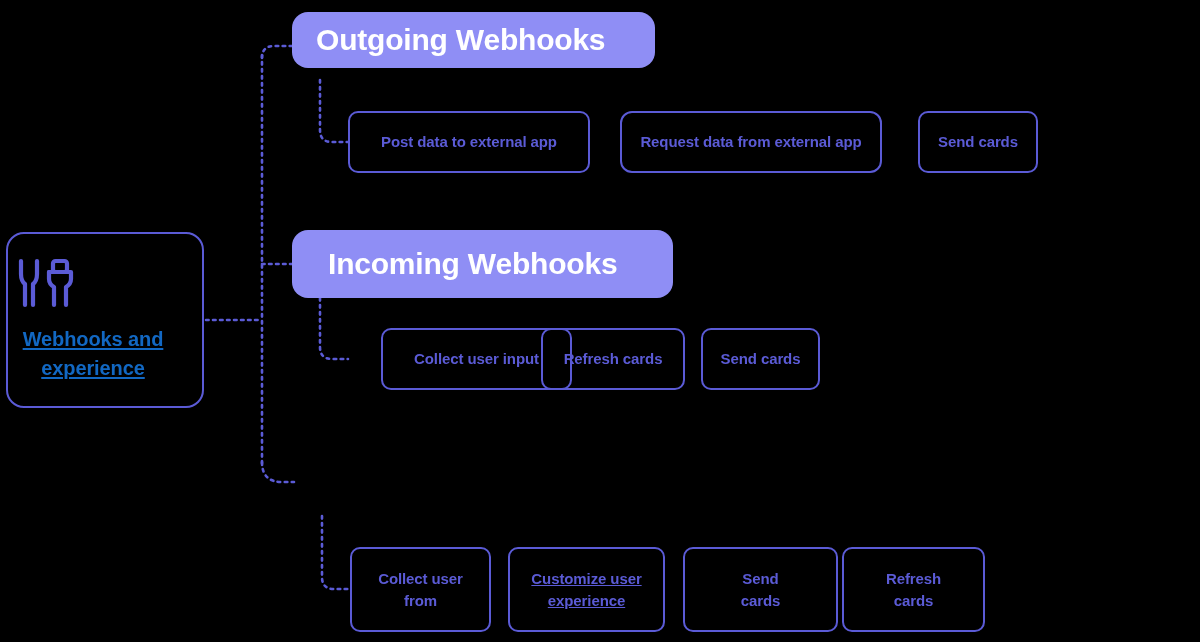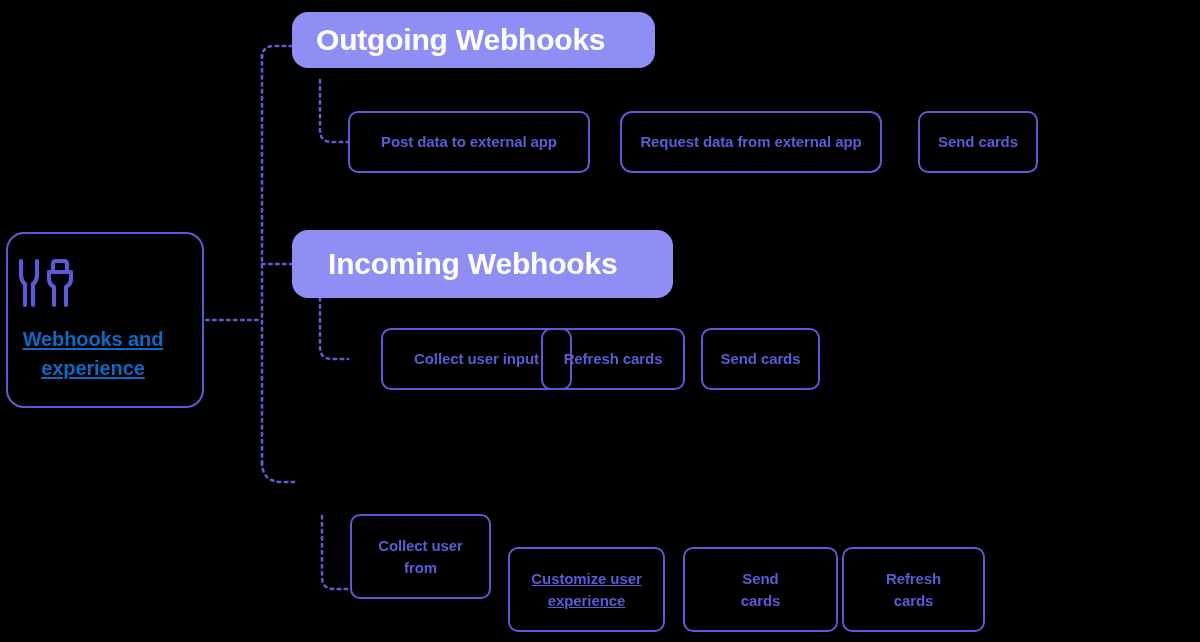--- a/index.html
+++ b/index.html
@@ -169,21 +169,21 @@
     <span>Collect user input</span>
   </div>
   <div class="chip" style="left:541px; top:328px; width:144px; height:62px;">
     <span>Refresh cards</span>
   </div>
   <div class="chip" style="left:701px; top:328px; width:119px; height:62px;">
     <span>Send cards</span>
   </div>
 
 
-  <div class="chip" style="left:350px; top:514px; width:141px; height:85px;">
+  <div class="chip" style="left:350px; top:547px; width:141px; height:85px;">
     <span>
       <span>Collect user</span><br>
       <span>from</span>
     </span>
   </div>
   <div class="chip" style="left:508px; top:547px; width:157px; height:85px;text-decoration:underline;">
     <span>
       <span>Customize user</span><br>
       <span>experience</span>
     </span>

